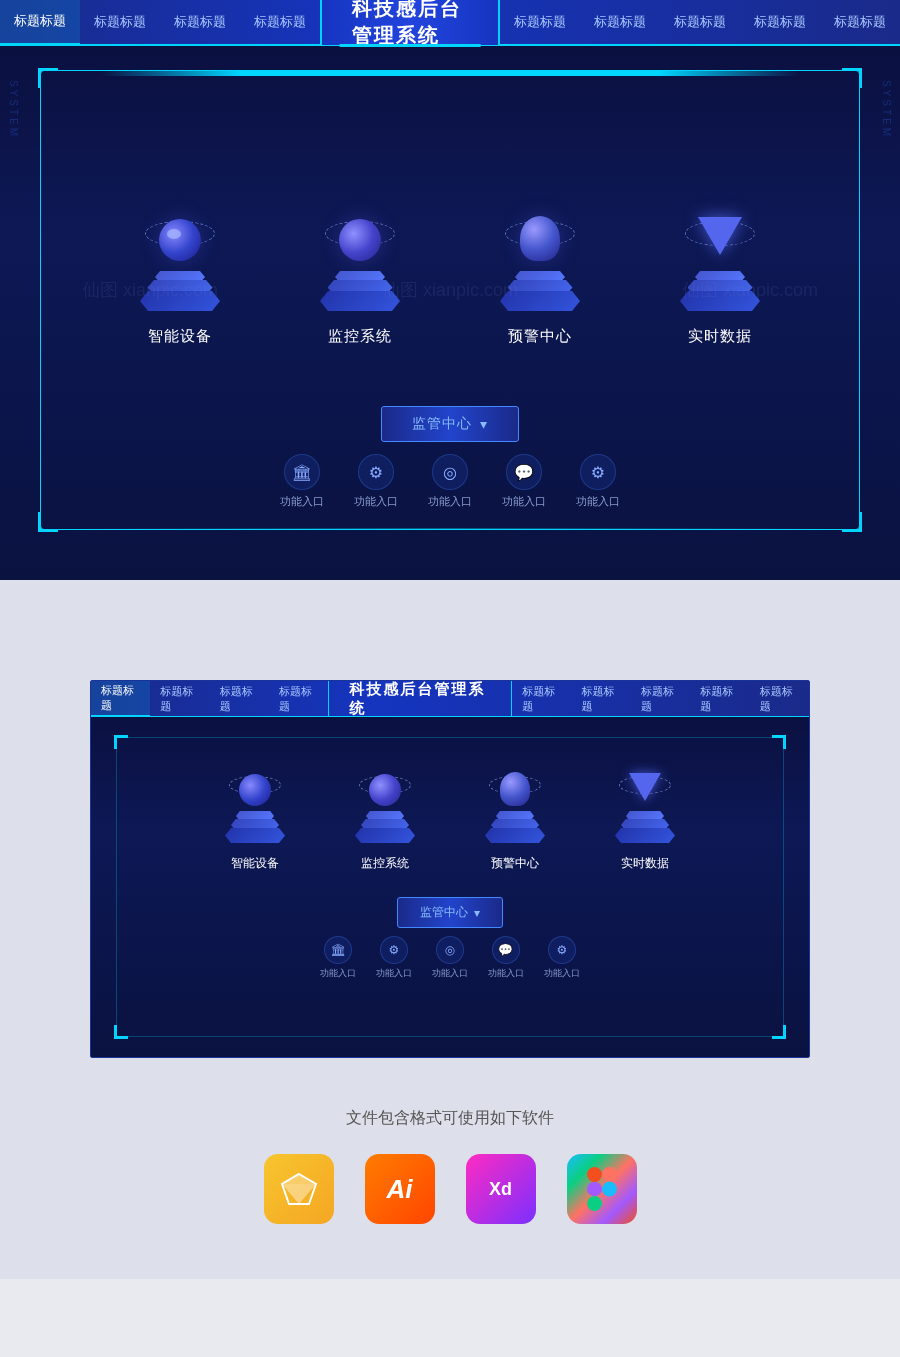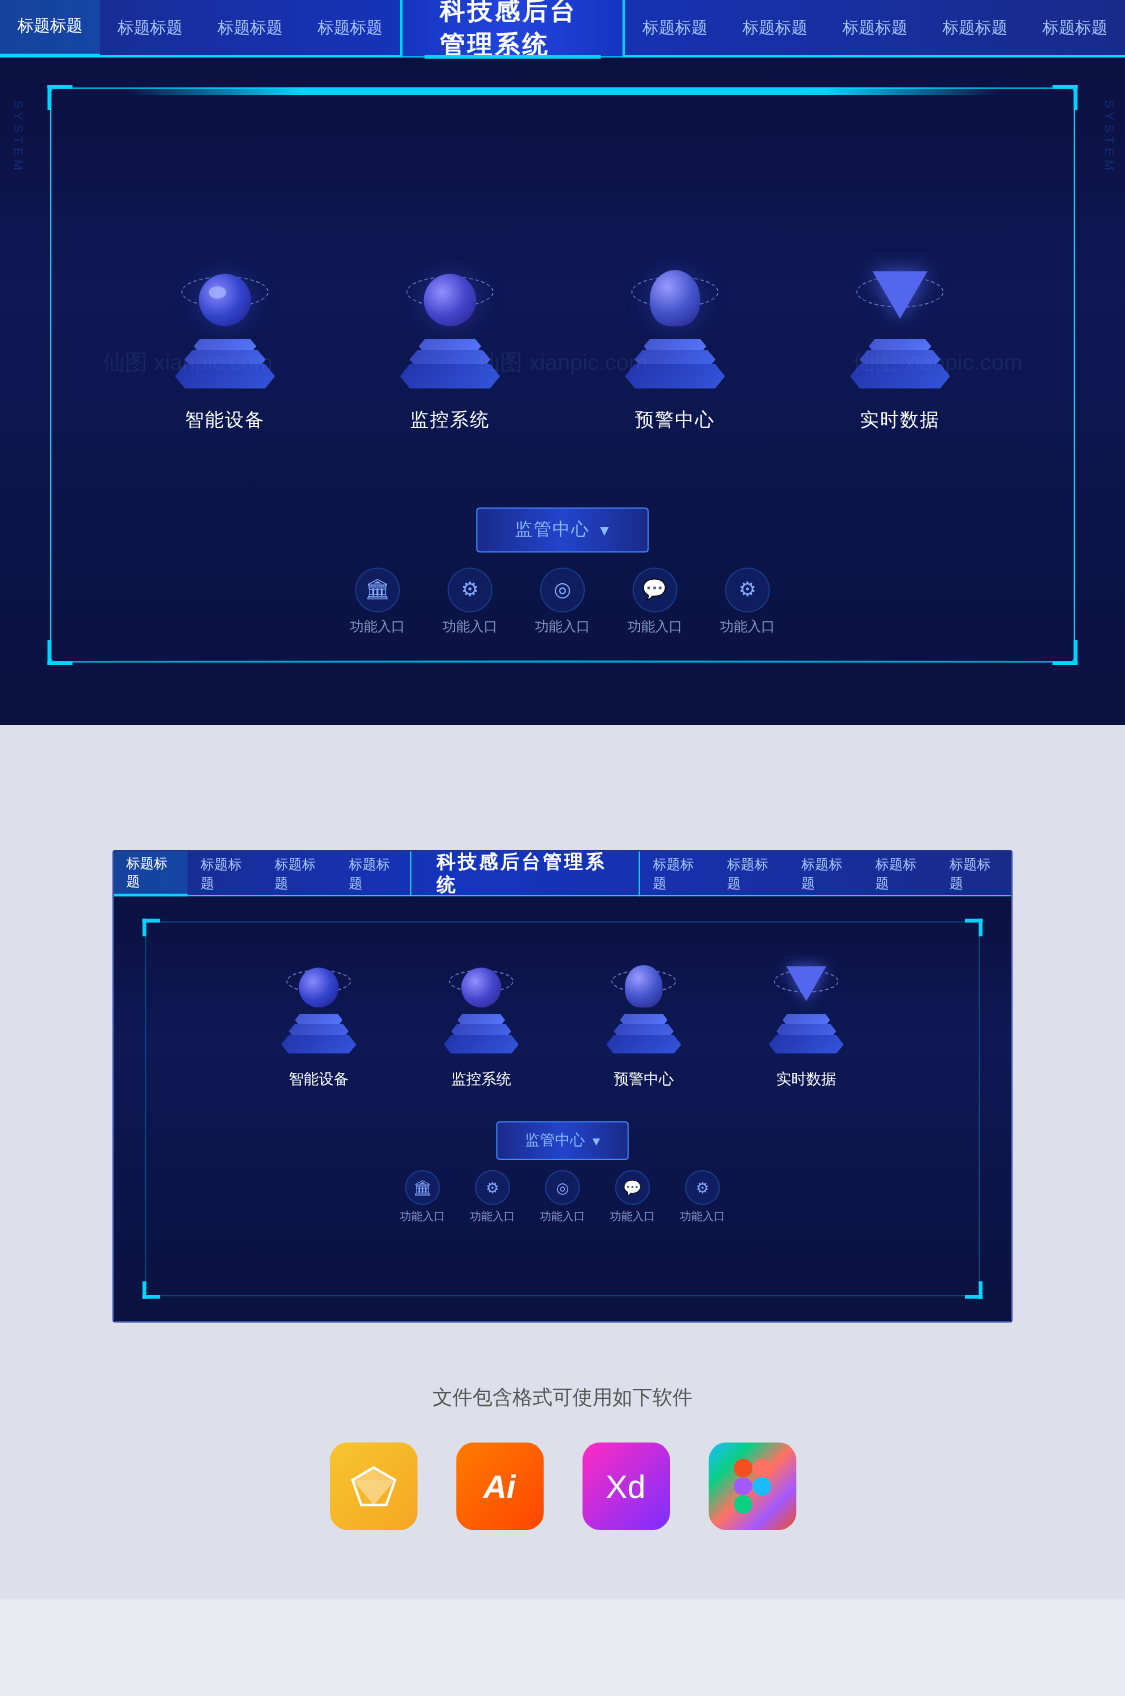--- a/index.html
+++ b/index.html
@@ -876,21 +876,21 @@
         <polygon points="20,3 37,13 20,33 3,13" fill="rgba(255,255,255,0.3)"></polygon>
         <polygon points="3,13 37,13 20,33" fill="rgba(255,255,255,0.15)"></polygon>
       </svg>
     </div>
 
     <div class="software-icon sw-ai">
       <span style="font-style:italic;font-size:26px;font-weight:900;color:white;">Ai</span>
     </div>
 
     <div class="software-icon sw-xd">
-      <span style="font-size:26px;font-weight:400;color:white;">Xd</span>
+      <span style="font-size:18px;font-weight:700;color:white;">Xd</span>
     </div>
 
     <div class="software-icon sw-figma">
       <svg width="30" height="44" viewBox="0 0 30 44">
         <rect x="0" y="0" width="15" height="15" rx="7.5" fill="#f24e1e"></rect>
         <rect x="15" y="0" width="15" height="15" rx="7.5" fill="#ff7262"></rect>
         <rect x="0" y="15" width="15" height="14" rx="7" fill="#a259ff"></rect>
         <circle cx="22.5" cy="22" r="7.5" fill="#1abcfe"></circle>
         <rect x="0" y="29" width="15" height="15" rx="7.5" fill="#0acf83"></rect>
       </svg>

